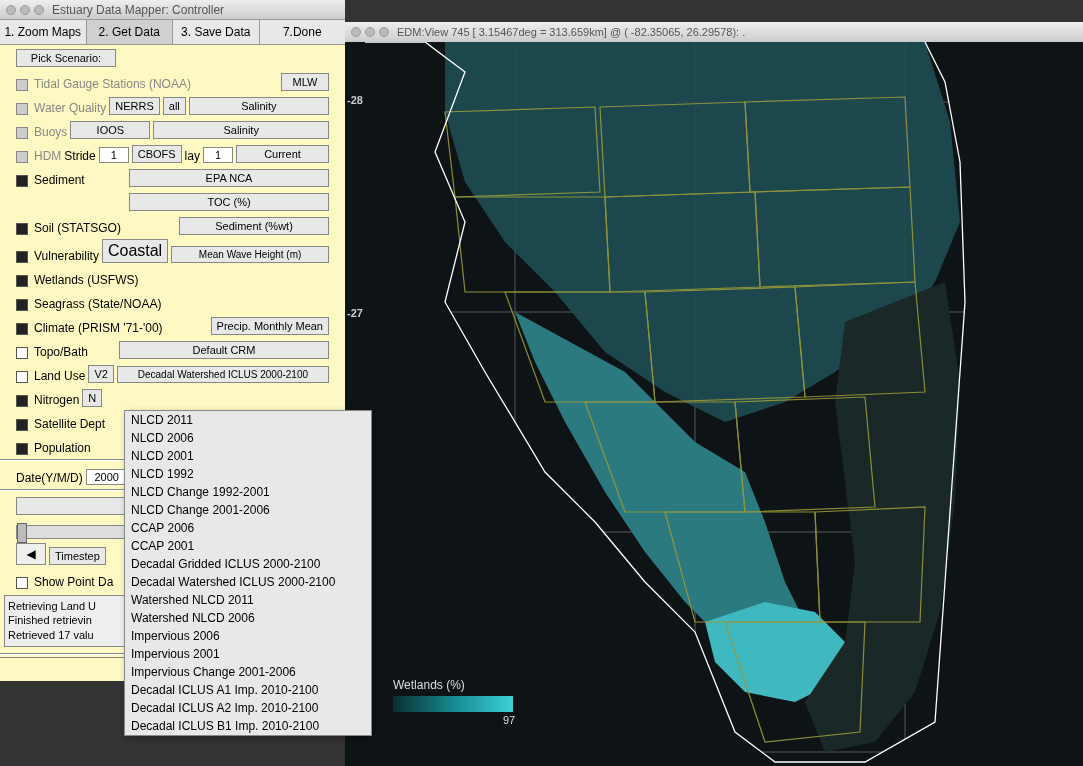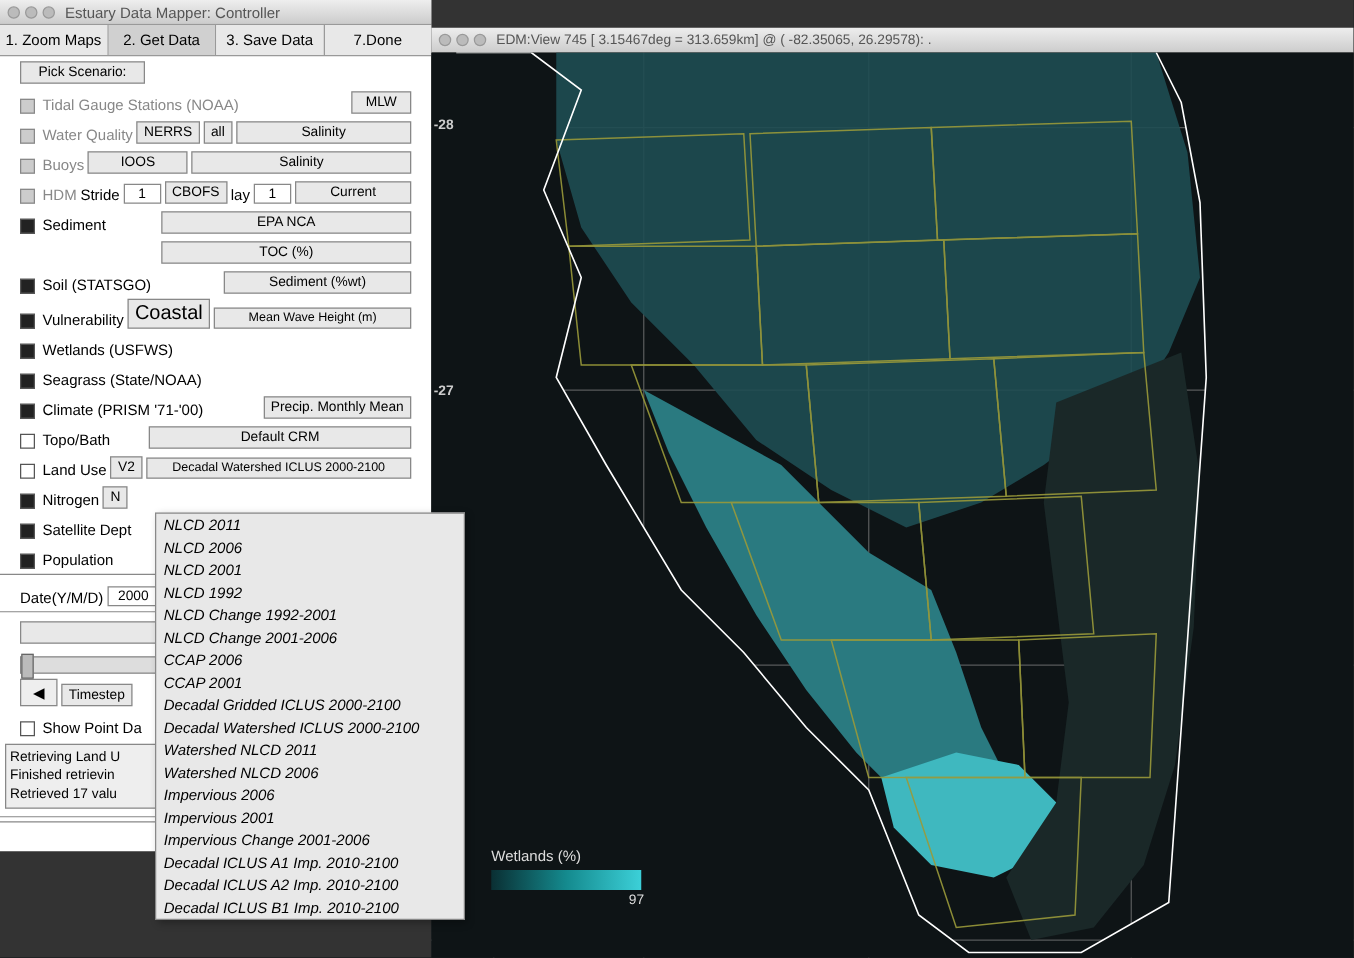--- a/index.html
+++ b/index.html
@@ -1,37 +1,37 @@
 <!DOCTYPE html>
 <html><head>
 <meta charset="utf-8">
 <style>
 * { box-sizing: border-box; margin: 0; padding: 0; font-family: Arial, Helvetica, sans-serif; }
 body { width: 1083px; height: 766px; display: flex; background: #333; overflow: hidden; }
-.panel { width: 345px; height: 681px; background: #ffffff; display: flex; flex-direction: column; font-size: 12px; position: relative; }
+.panel { width: 345px; height: 681px; background: #fef9c3; display: flex; flex-direction: column; font-size: 12px; position: relative; }
 .titlebar { height: 20px; background: linear-gradient(#eee,#ccc); display:flex; align-items:center; padding:0 6px; border-bottom:1px solid #999; color:#555;}
 .traffic { display:flex; gap:4px; margin-right:8px;}
 .traffic span{ width:10px; height:10px; border-radius:50%; background:#bbb; border:1px solid #999;}
 .toprow { display:flex; border-bottom:1px solid #999; }
 .tab-btn { flex:1; padding:5px 3px; text-align:center; background:#e8e8e8; border-right:1px solid #999; cursor:pointer; font-size:12px;}
 .tab-btn:last-child{border-right:none;}
 .row { display:flex; align-items:flex-end; padding:2px 16px; gap:3px; min-height:24px;}
 .label { white-space: nowrap; }
 .btn { background:#e8e8e8; border:1px solid #888; padding:2px 5px; font-size:11px; cursor:pointer; text-align:center; white-space:nowrap;}
 .btn.wide{ flex:1; }
 .input { border:1px solid #888; background:#fff; padding:1px 3px; font-size:11px; width:30px; text-align:center;}
 .checkbox { width:12px; height:12px; border:1px solid #555; background:#fff; display:inline-block; margin-right:3px; flex-shrink:0;}
 .checkbox.checked{ background:#222; }
 .checkbox.grey{ background:#ccc; border-color:#888;}
 .disabled { color:#888; }
 .rightjust{margin-left:auto;}
 hr.shadow { border:none; border-top:1px solid #888; border-bottom:1px solid #fff; margin:2px 0;}
 .status-box { border:1px solid #888; background:#eee; margin:4px; padding:3px; font-size:11px; line-height:1.3; height:52px;}
 .footer { border-top:1px solid #888; padding:4px; font-size:11px; text-align:center; }
-.dropdown { position:absolute; left:124px; top:410px; width:248px; background:#e8e8e8; border:1px solid #888; box-shadow:2px 2px 6px rgba(0,0,0,.3); z-index:10;font-style:italic; }
+.dropdown { position:absolute; left:124px; top:410px; width:248px; background:#e8e8e8; border:1px solid #888; box-shadow:2px 2px 6px rgba(0,0,0,.3); z-index:10; }
 .dropdown-item { padding:2px 6px; font-size:12px; cursor:pointer; white-space:nowrap;}
 
 .map { position:relative; width:738px; height:766px; overflow:hidden;margin-top:22px;}
 .map-title{ position:absolute; top:0; left:0; right:0; height:20px; background:linear-gradient(#eee,#ccc); display:flex; align-items:center; padding:0 6px; color:#555; font-size:11px;}
 .map-canvas{ position:absolute; top:20px; left:0; right:0; bottom:0; }
 .legend { position:absolute; left:48px; bottom:62px; color:#ddd; font-size:12px; }
 .legend-bar { width:120px; height:16px; background:linear-gradient(90deg,#0a2f33,#148a8e,#3cd0d8); margin-top:4px;}
 .legend-num { font-size:11px; color:#ddd; margin-left:110px; margin-top:2px;}
 .axis { position:absolute; color:#ccc; font-size:11px; font-weight:bold;}
 .axis.lat { left:2px; }

